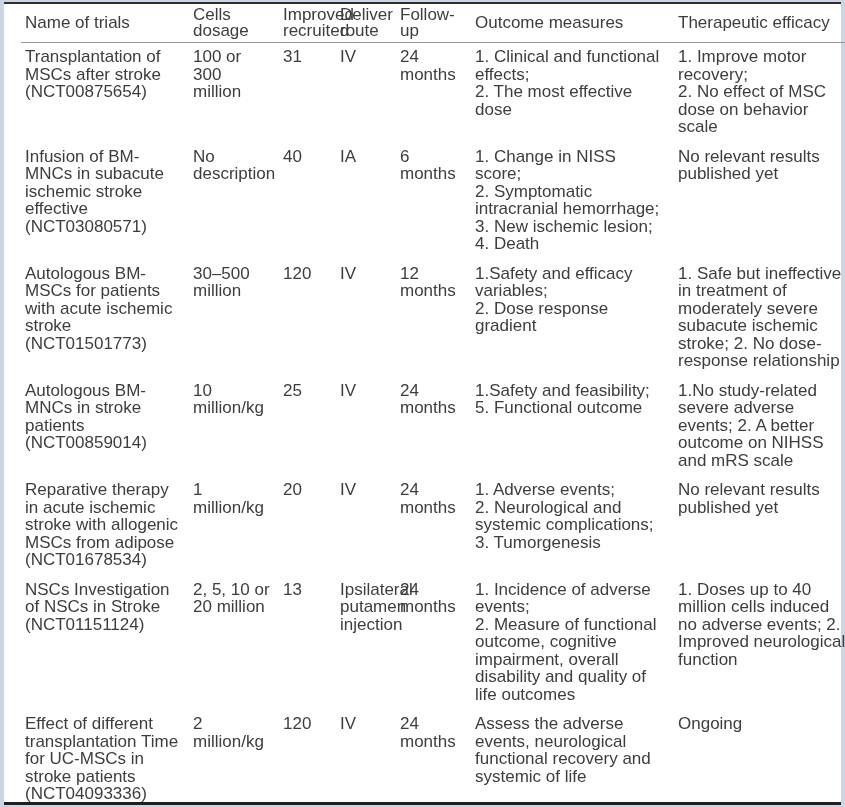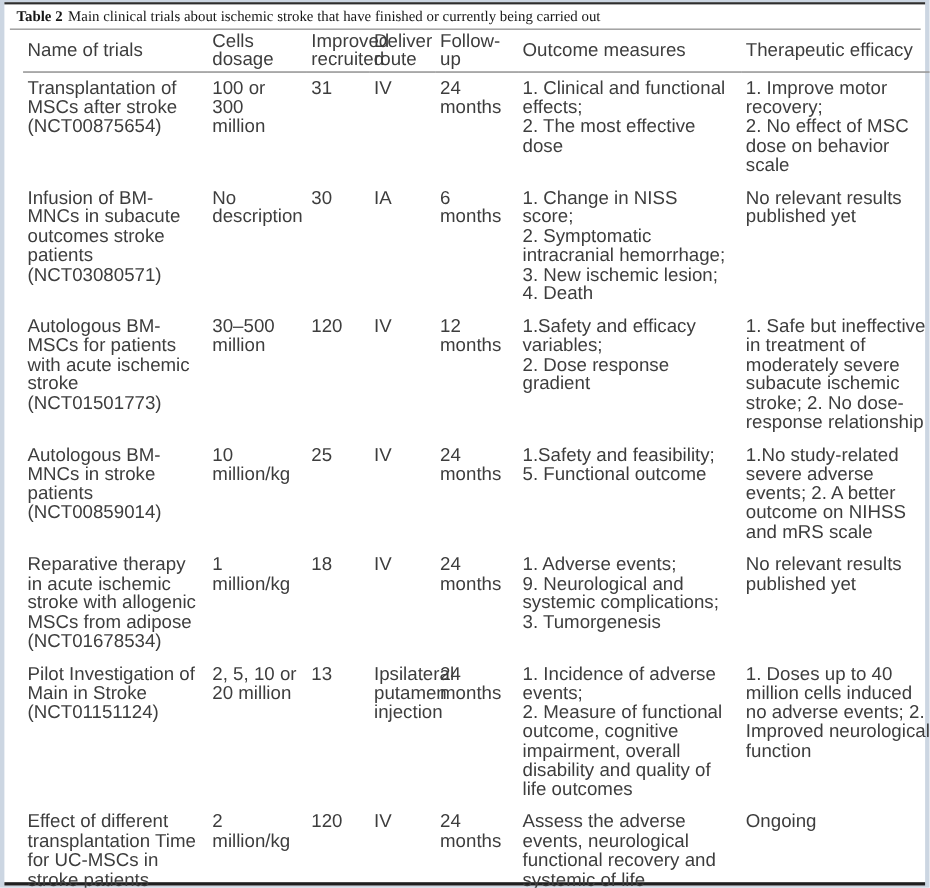--- a/index.html
+++ b/index.html
@@ -64,23 +64,20 @@
   td.cell-name{padding-right:6px;}
   td.cell-dosage{padding-right:8px;}
   td.cell-outcome{padding-right:8px;}
   td.cell-efficacy{padding-right:0;}
 </style>
 </head>
 <body>
 
 <div class="sheet">
 
-  <div class="title-band">
-    <span class="tlabel">Table 2</span><span>Main clinical trials about ischemic stroke that have finished or currently being carried out</span>
-  </div>
 
   <table class="trials">
     <colgroup>
       <col class="c-name">
         <col class="c-dosage">
         <col class="c-patients">
         <col class="c-route">
         <col class="c-followup">
         <col class="c-outcome">
         <col class="c-efficacy">
@@ -103,24 +100,24 @@
 300 million</td>
         <td>31</td>
         <td>IV</td>
         <td>24 months</td>
         <td class="cell-outcome">1. Clinical and functional effects;
 2. The most effective dose</td>
         <td class="cell-efficacy">1. Improve motor recovery;
 2. No effect of MSC dose on behavior scale</td>
       </tr>
       <tr>
-        <td class="cell-name">Infusion of BM-MNCs in subacute outcomes stroke patients (NCT03080571)</td>
+        <td class="cell-name">Infusion of BM-MNCs in subacute ischemic stroke effective (NCT03080571)</td>
         <td class="cell-dosage">No
 description</td>
-        <td>30</td>
+        <td>40</td>
         <td>IA</td>
         <td>6 months</td>
         <td class="cell-outcome">1. Change in NISS score;
 2. Symptomatic intracranial hemorrhage; 3. New ischemic lesion; 4. Death</td>
         <td class="cell-efficacy">No relevant results published yet</td>
       </tr>
       <tr>
         <td class="cell-name">Autologous BM-MSCs for patients with acute ischemic stroke (NCT01501773)</td>
         <td class="cell-dosage">30–500
 million</td>
@@ -137,30 +134,30 @@
         <td>25</td>
         <td>IV</td>
         <td>24 months</td>
         <td class="cell-outcome">1.Safety and feasibility;
 5. Functional outcome</td>
         <td class="cell-efficacy">1.No study-related severe adverse events; 2. A better outcome on NIHSS and mRS scale</td>
       </tr>
       <tr>
         <td class="cell-name">Reparative therapy in acute ischemic stroke with allogenic MSCs from adipose (NCT01678534)</td>
         <td class="cell-dosage">1 million/kg</td>
-        <td>18</td>
+        <td>20</td>
         <td>IV</td>
         <td>24 months</td>
         <td class="cell-outcome">1. Adverse events;
-9. Neurological and systemic complications;
+2. Neurological and systemic complications;
 3. Tumorgenesis</td>
         <td class="cell-efficacy">No relevant results published yet</td>
       </tr>
       <tr>
-        <td class="cell-name">Pilot Investigation of Main in Stroke (NCT01151124)</td>
+        <td class="cell-name">NSCs Investigation of NSCs in Stroke (NCT01151124)</td>
         <td class="cell-dosage">2, 5, 10 or
 20 million</td>
         <td>13</td>
         <td>Ipsilateral putamen injection</td>
         <td>24 months</td>
         <td class="cell-outcome">1. Incidence of adverse events;
 2. Measure of functional outcome, cognitive impairment, overall disability and quality of life outcomes</td>
         <td class="cell-efficacy">1. Doses up to 40 million cells induced no adverse events; 2. Improved neurological function</td>
       </tr>
       <tr>

